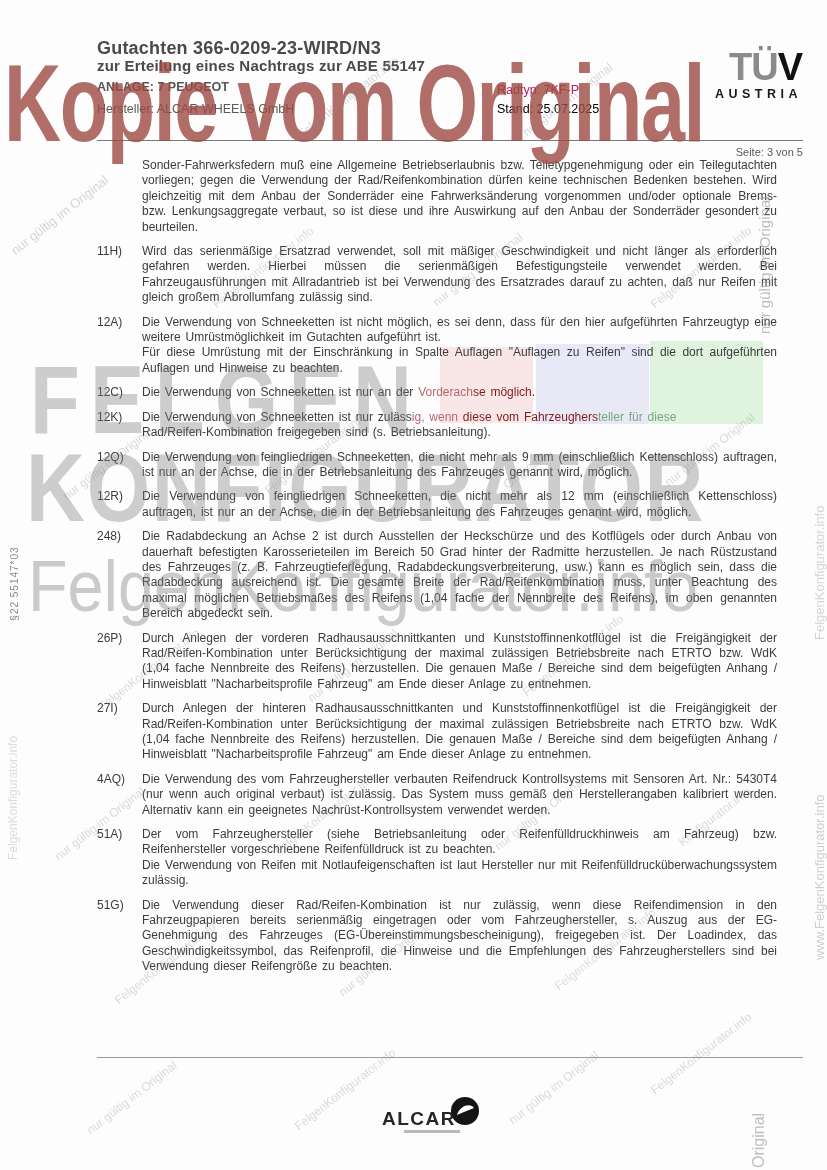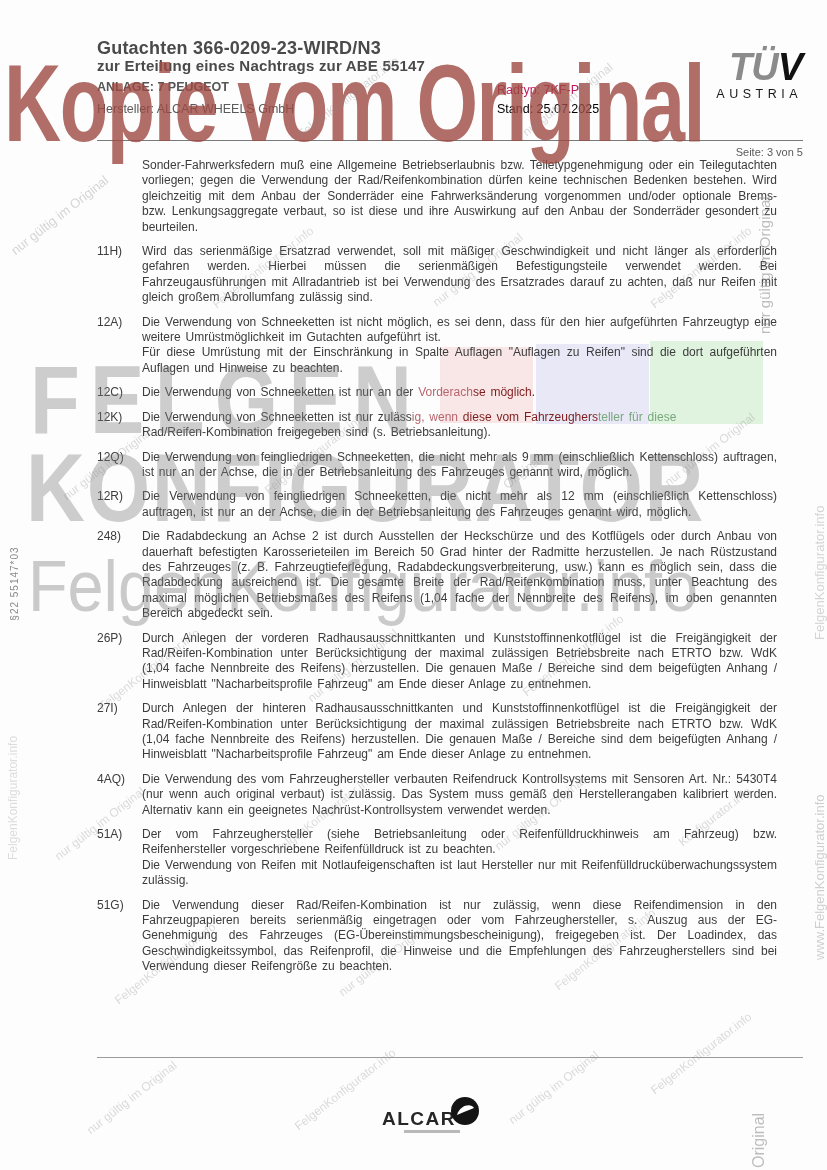--- a/index.html
+++ b/index.html
@@ -11,23 +11,23 @@
   .hdr-t1{position:absolute;left:97px;top:38px;font-size:18px;font-weight:bold;color:#4a4a4a;letter-spacing:.2px;}
   .hdr-t2{position:absolute;left:97px;top:57px;font-size:15px;font-weight:bold;color:#4a4a4a;letter-spacing:.2px;}
   .hdr-anlage{position:absolute;left:97px;top:80px;font-size:12.5px;font-weight:bold;color:#555;}
   .hdr-herst{position:absolute;left:97px;top:102px;font-size:12.5px;color:#5a5a5a;}
   .hdr-radtyp{position:absolute;left:497px;top:83px;font-size:12.5px;color:#be185d;}
   .hdr-stand{position:absolute;left:497px;top:102px;font-size:12.5px;color:#000000;}
   .hdr-rule{position:absolute;left:97px;top:140px;width:706px;height:1px;background:#7a7a7a;}
   .hdr-page{position:absolute;left:603px;top:146px;width:200px;text-align:right;font-size:11px;color:#5a5a5a;}
   
   .tuv{position:absolute;left:676px;top:48px;width:126px;text-align:right;line-height:1;}
-  .tuv .big{font-size:38px;font-weight:bold;font-style:italic;letter-spacing:-1px;}
+  .tuv .big{font-size:38px;font-weight:bold;letter-spacing:-1px;}
   .tuv .g{color:#8b8b8b;} .tuv .k{color:#111;}
-  .tuv .austria{margin-top:2px;font-size:12.5px;font-weight:normal;letter-spacing:4.5px;color:#1a1a1a;}
+  .tuv .austria{margin-top:2px;font-size:12.5px;font-weight:bold;letter-spacing:4.5px;color:#1a1a1a;}
   
   .sidecode{position:absolute;left:-46px;top:578px;width:120px;transform:rotate(-90deg);transform-origin:center center;
     font-size:10px;color:#8a8a8a;letter-spacing:1px;text-align:center;}
   
   .body-items{position:absolute;left:97px;top:158px;width:680px;z-index:2;}
   .item{display:flex;margin-bottom:9px;font-size:12px;line-height:15.4px;word-spacing:1.5px;}
   .item .num{flex:0 0 45px;color:#3c3c3c;}
   .item .txt{flex:1;text-align:justify;}
   .c-k{color:#3c3c3c;} .c-r{color:#b8656e;} .c-b{color:#7f1d1d;} .c-g{color:#79a87d;}
   

